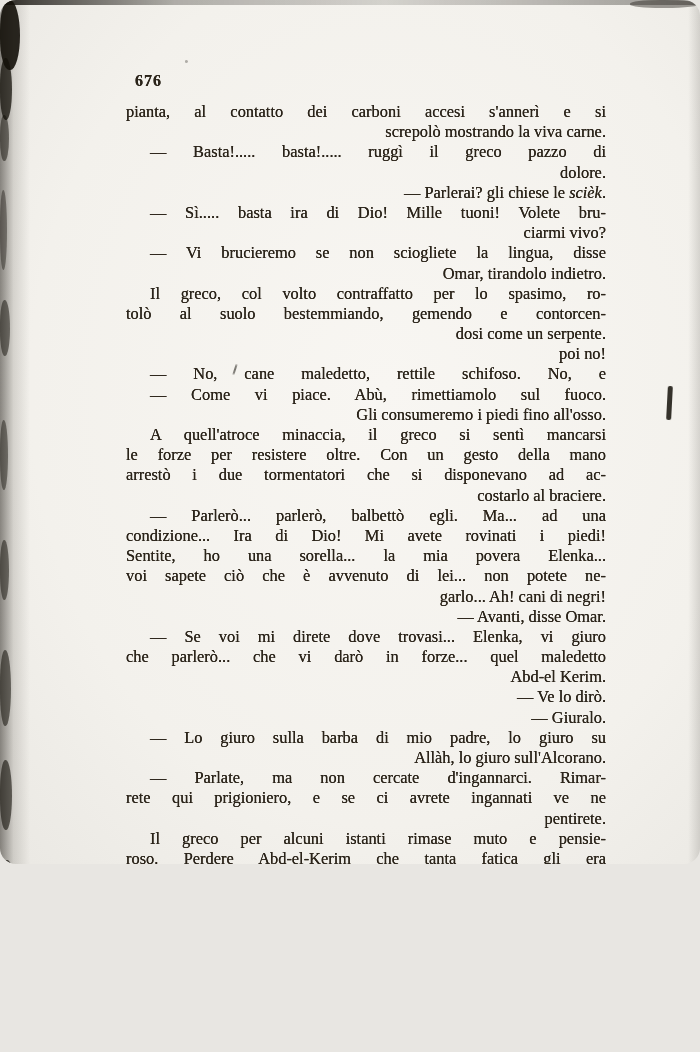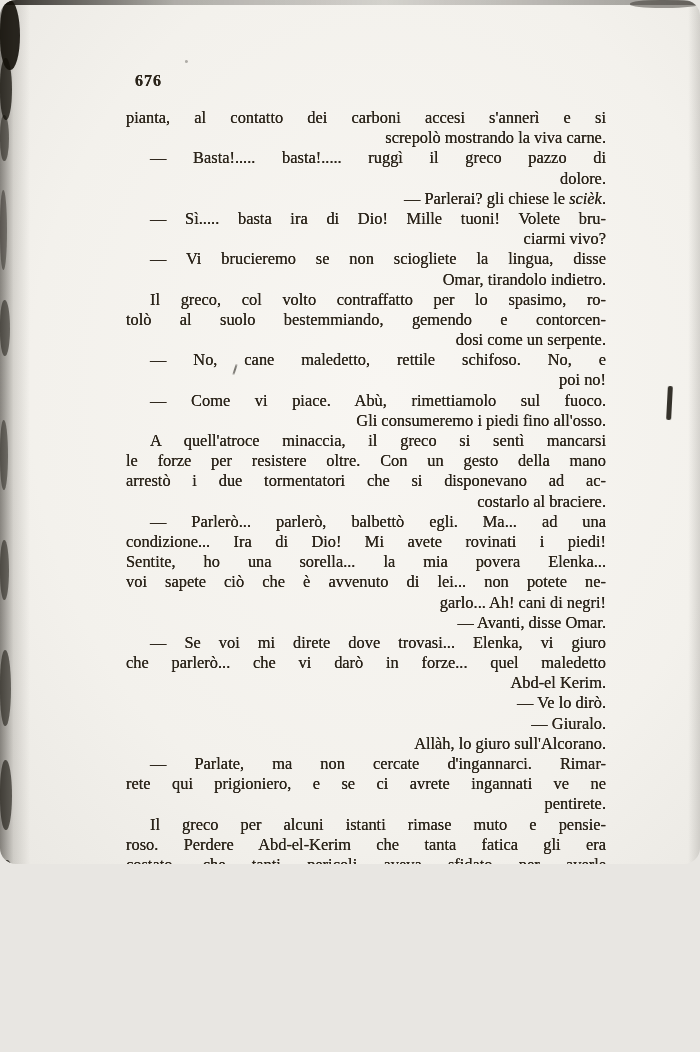--- a/index.html
+++ b/index.html
@@ -26,21 +26,21 @@
     position:absolute;
     left:135px;top:72px;
     font-size:16px;
     font-weight:700;
     letter-spacing:1px;
     color:var(--ink);
     text-shadow:0 0 .4px currentColor;
   }
   .text-block{
     position:absolute;
-    left:126px;top:108px;
+    left:126px;top:102px;
     width:480px;
     font-size:16.4px;
     color:var(--ink);
     text-shadow:0 0 .35px currentColor;
   }
   .line{
     height:20.2px;
     line-height:20.2px;
     white-space:nowrap;
     overflow:visible;
@@ -117,39 +117,40 @@
       <div class="line indent just">— Basta!..... basta!..... ruggì il greco pazzo di</div>
       <div class="line">dolore.</div>
       <div class="line indent">— Parlerai? gli chiese le <i>scièk</i>.</div>
       <div class="line indent just">— Sì..... basta ira di Dio! Mille tuoni! Volete bru-</div>
       <div class="line">ciarmi vivo?</div>
       <div class="line indent just">— Vi brucieremo se non sciogliete la lingua, disse</div>
       <div class="line">Omar, tirandolo indietro.</div>
       <div class="line indent just">Il greco, col volto contraffatto per lo spasimo, ro-</div>
       <div class="line just">tolò al suolo bestemmiando, gemendo e contorcen-</div>
       <div class="line">dosi come un serpente.</div>
+      <div class="line">poi no!</div>
       <div class="line indent just">— No, cane maledetto, rettile schifoso. No, e</div>
-      <div class="line">poi no!</div>
       <div class="line indent just">— Come vi piace. Abù, rimettiamolo sul fuoco.</div>
       <div class="line">Gli consumeremo i piedi fino all'osso.</div>
       <div class="line indent just">A quell'atroce minaccia, il greco si sentì mancarsi</div>
       <div class="line just">le forze per resistere oltre. Con un gesto della mano</div>
       <div class="line just">arrestò i due tormentatori che si disponevano ad ac-</div>
       <div class="line">costarlo al braciere.</div>
       <div class="line indent just">— Parlerò... parlerò, balbettò egli. Ma... ad una</div>
       <div class="line just">condizione... Ira di Dio! Mi avete rovinati i piedi!</div>
       <div class="line just">Sentite, ho una sorella... la mia povera Elenka...</div>
       <div class="line just">voi sapete ciò che è avvenuto di lei... non potete ne-</div>
       <div class="line">garlo... Ah! cani di negri!</div>
       <div class="line indent">— Avanti, disse Omar.</div>
       <div class="line indent just">— Se voi mi direte dove trovasi... Elenka, vi giuro</div>
       <div class="line just">che parlerò... che vi darò in forze... quel maledetto</div>
       <div class="line">Abd-el Kerim.</div>
       <div class="line indent">— Ve lo dirò.</div>
       <div class="line indent">— Giuralo.</div>
+      <div class="line indent just">— Lo giuro sulla barba di mio padre, lo giuro su</div>
       <div class="line">Allàh, lo giuro sull'Alcorano.</div>
       <div class="line indent just">— Parlate, ma non cercate d'ingannarci. Rimar-</div>
       <div class="line just">rete qui prigioniero, e se ci avrete ingannati ve ne</div>
       <div class="line">pentirete.</div>
       <div class="line indent just">Il greco per alcuni istanti rimase muto e pensie-</div>
       <div class="line just">roso. Perdere Abd-el-Kerim che tanta fatica gli era</div>
       <div class="line just">costato, che tanti pericoli aveva sfidato per averle</div>
     </div>
 
 </div>

